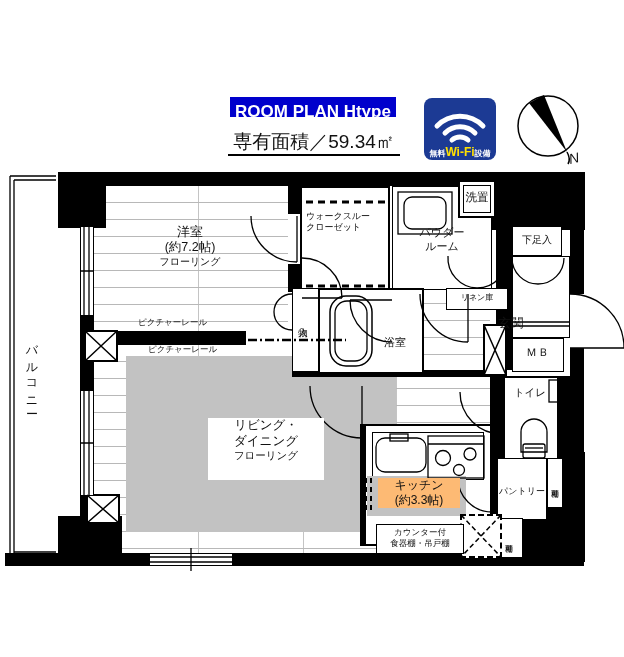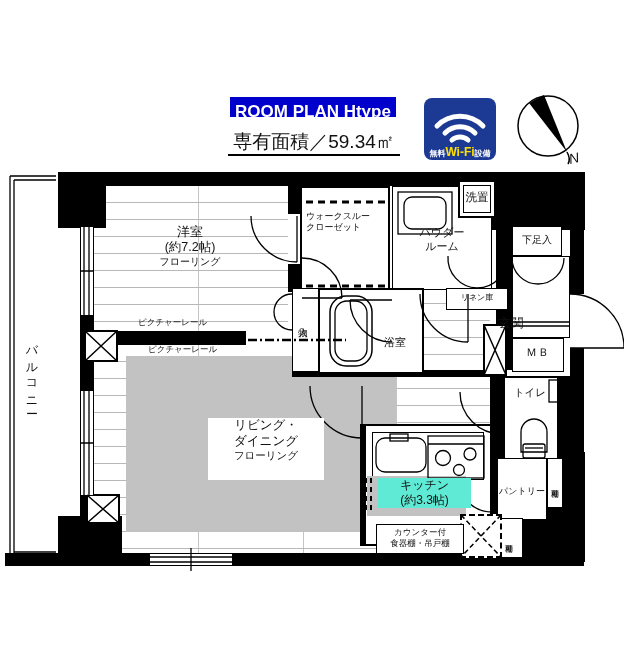--- a/index.html
+++ b/index.html
@@ -175,21 +175,21 @@
   <div class="abs lbl" style="left:506px;top:386px;width:48px;font-size:10.5px;">トイレ</div>
   <div class="abs lbl" style="left:370px;top:336px;width:50px;font-size:11px;">浴室</div>
   <div class="abs lbl v" style="left:297px;top:298px;height:44px;font-size:9.5px;">物入</div>
 
   <div class="abs lbl" style="left:208px;top:418px;width:116px;height:62px;background:#fff;">
     <div style="font-size:12.5px;">リビング・</div>
     <div style="font-size:12.5px;">ダイニング</div>
     <div style="font-size:10.5px;">フローリング</div>
   </div>
 
-  <div class="abs lbl" style="left:378px;top:478px;width:93px;background:#5eead4;">
+  <div class="abs lbl" style="left:378px;top:478px;width:82px;background:#fdba74;">
     <div style="font-size:12px;">キッチン</div>
     <div style="font-size:12px;">(約3.3帖)</div>
   </div>
 
   <div class="abs lbl" style="left:498px;top:486px;width:48px;font-size:9px;">パントリー</div>
   <div class="abs lbl v" style="left:550px;top:462px;height:44px;font-size:7.5px;">可動棚</div>
   <div class="abs lbl v" style="left:504px;top:522px;height:34px;font-size:7.5px;">可動棚</div>
 
   <div class="abs lbl" style="left:376px;top:527px;width:88px;">
     <div style="font-size:8.5px;">カウンター付</div>

